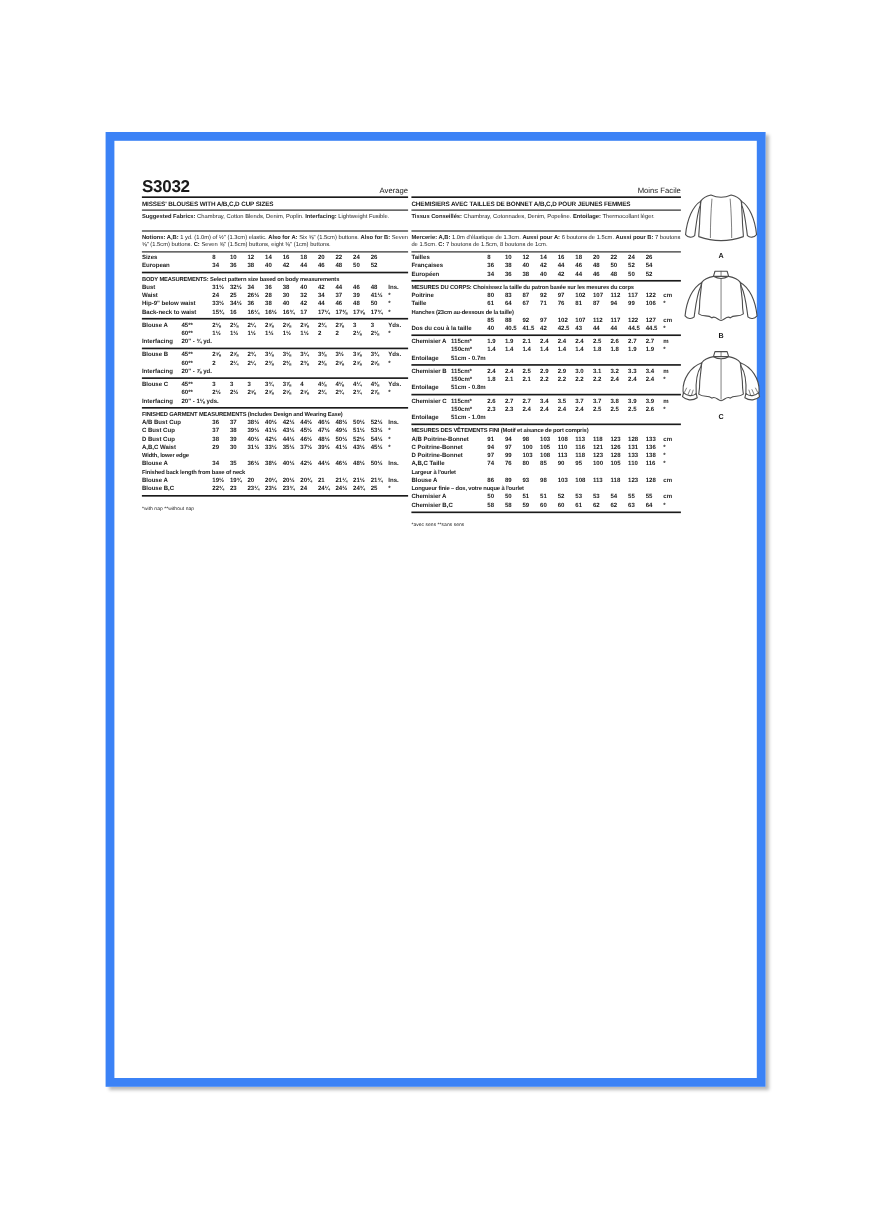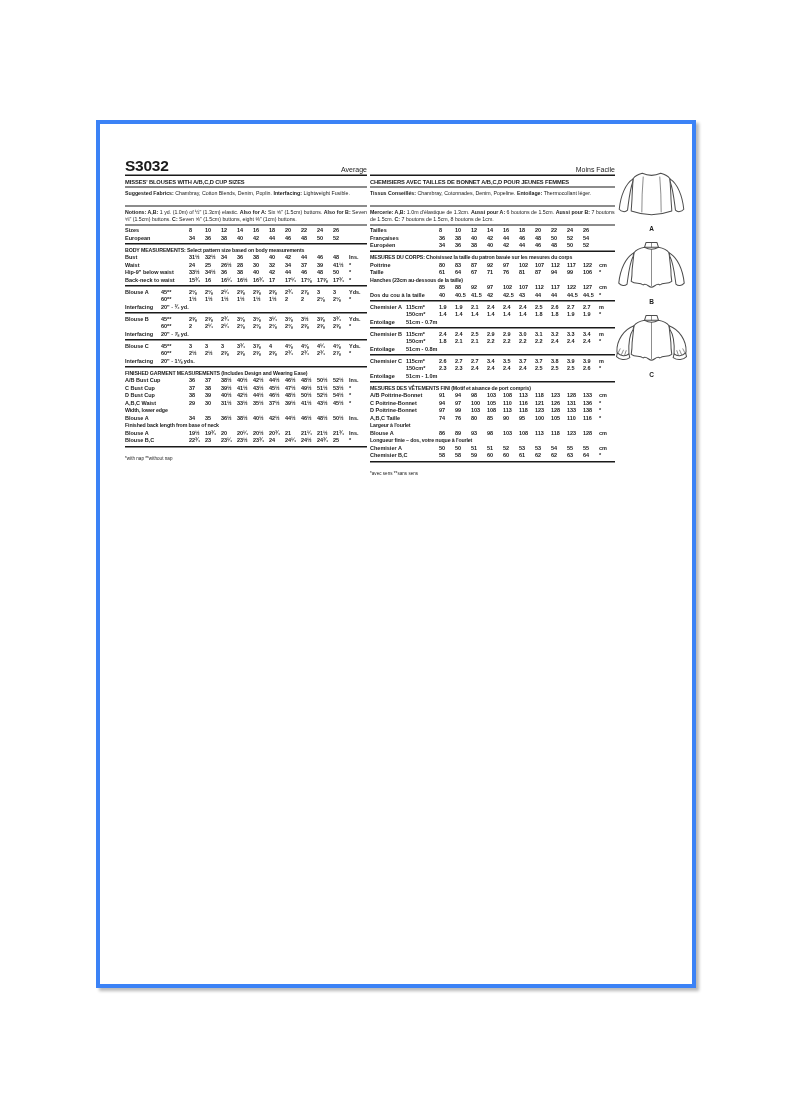--- a/index.html
+++ b/index.html
@@ -1,19 +1,19 @@
 <!DOCTYPE html>
 <html><head>
 <meta charset="utf-8">
 <style>
   html,body{margin:0;padding:0;width:800px;height:1100px;background:#ffffff;overflow:hidden;
     font-family:"Liberation Sans",sans-serif;color:#1a1a1a;}
   .canvas{position:relative;width:800px;height:1100px;background:#fff;}
   .sheet{position:absolute;left:96px;top:120px;width:600px;height:868px;background:#fff;
-    border:4px solid #3b82f6;box-shadow:3px 3px 3px rgba(0,0,0,0.28);box-sizing:border-box;}
+    border:8px solid #3b82f6;box-shadow:3px 3px 3px rgba(0,0,0,0.28);box-sizing:border-box;}
   .sheet-inner{position:absolute;left:0;top:0;width:1200px;height:1736px;
     transform:scale(0.5);transform-origin:0 0;}
   .col{position:absolute;color:#1a1a1a;}
   .col-en{left:50px;top:58px;width:484px;}
   .col-fr{left:540px;top:58px;width:490px;}
   .col-figs{left:1024px;top:82px;width:158px;}
   .hdr-row{display:flex;justify-content:space-between;align-items:flex-end;height:46px;
     border-bottom:3px solid #1a1a1a;padding-bottom:3px;box-sizing:border-box;}
   .hdr-row.fr-h{justify-content:flex-end;}
   .sku{font-size:31px;font-weight:bold;letter-spacing:-0.5px;line-height:30px;}

